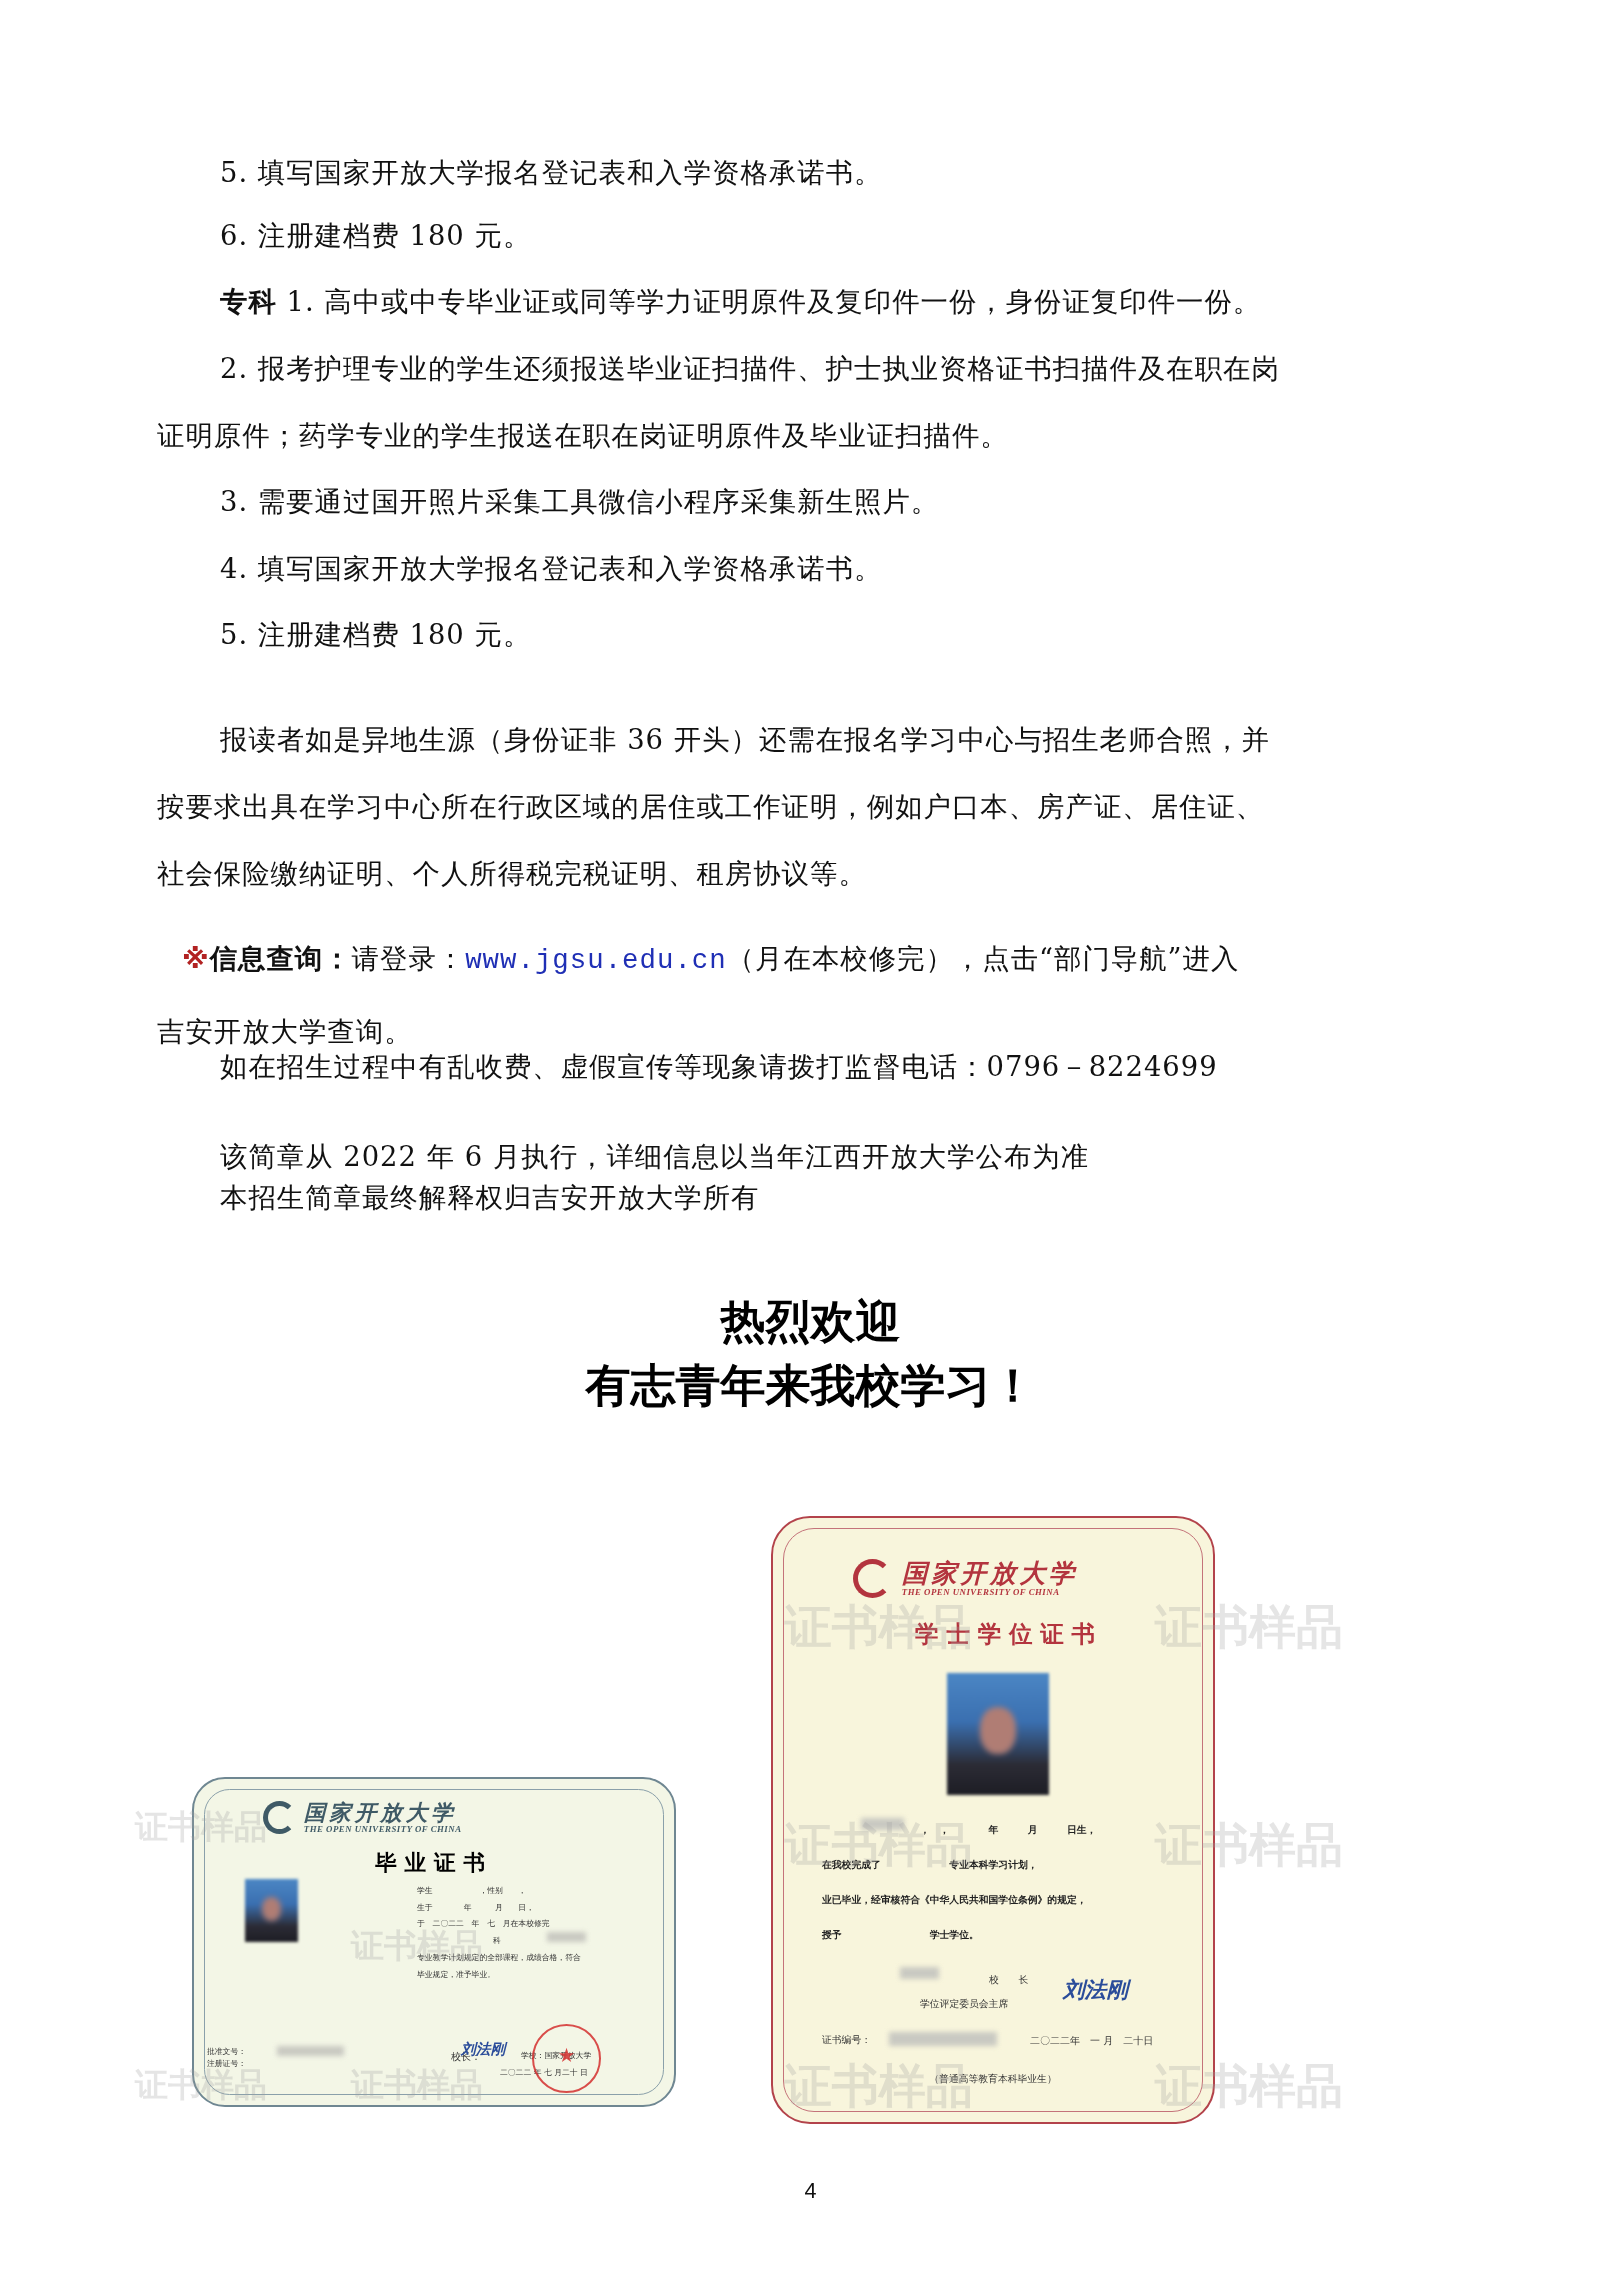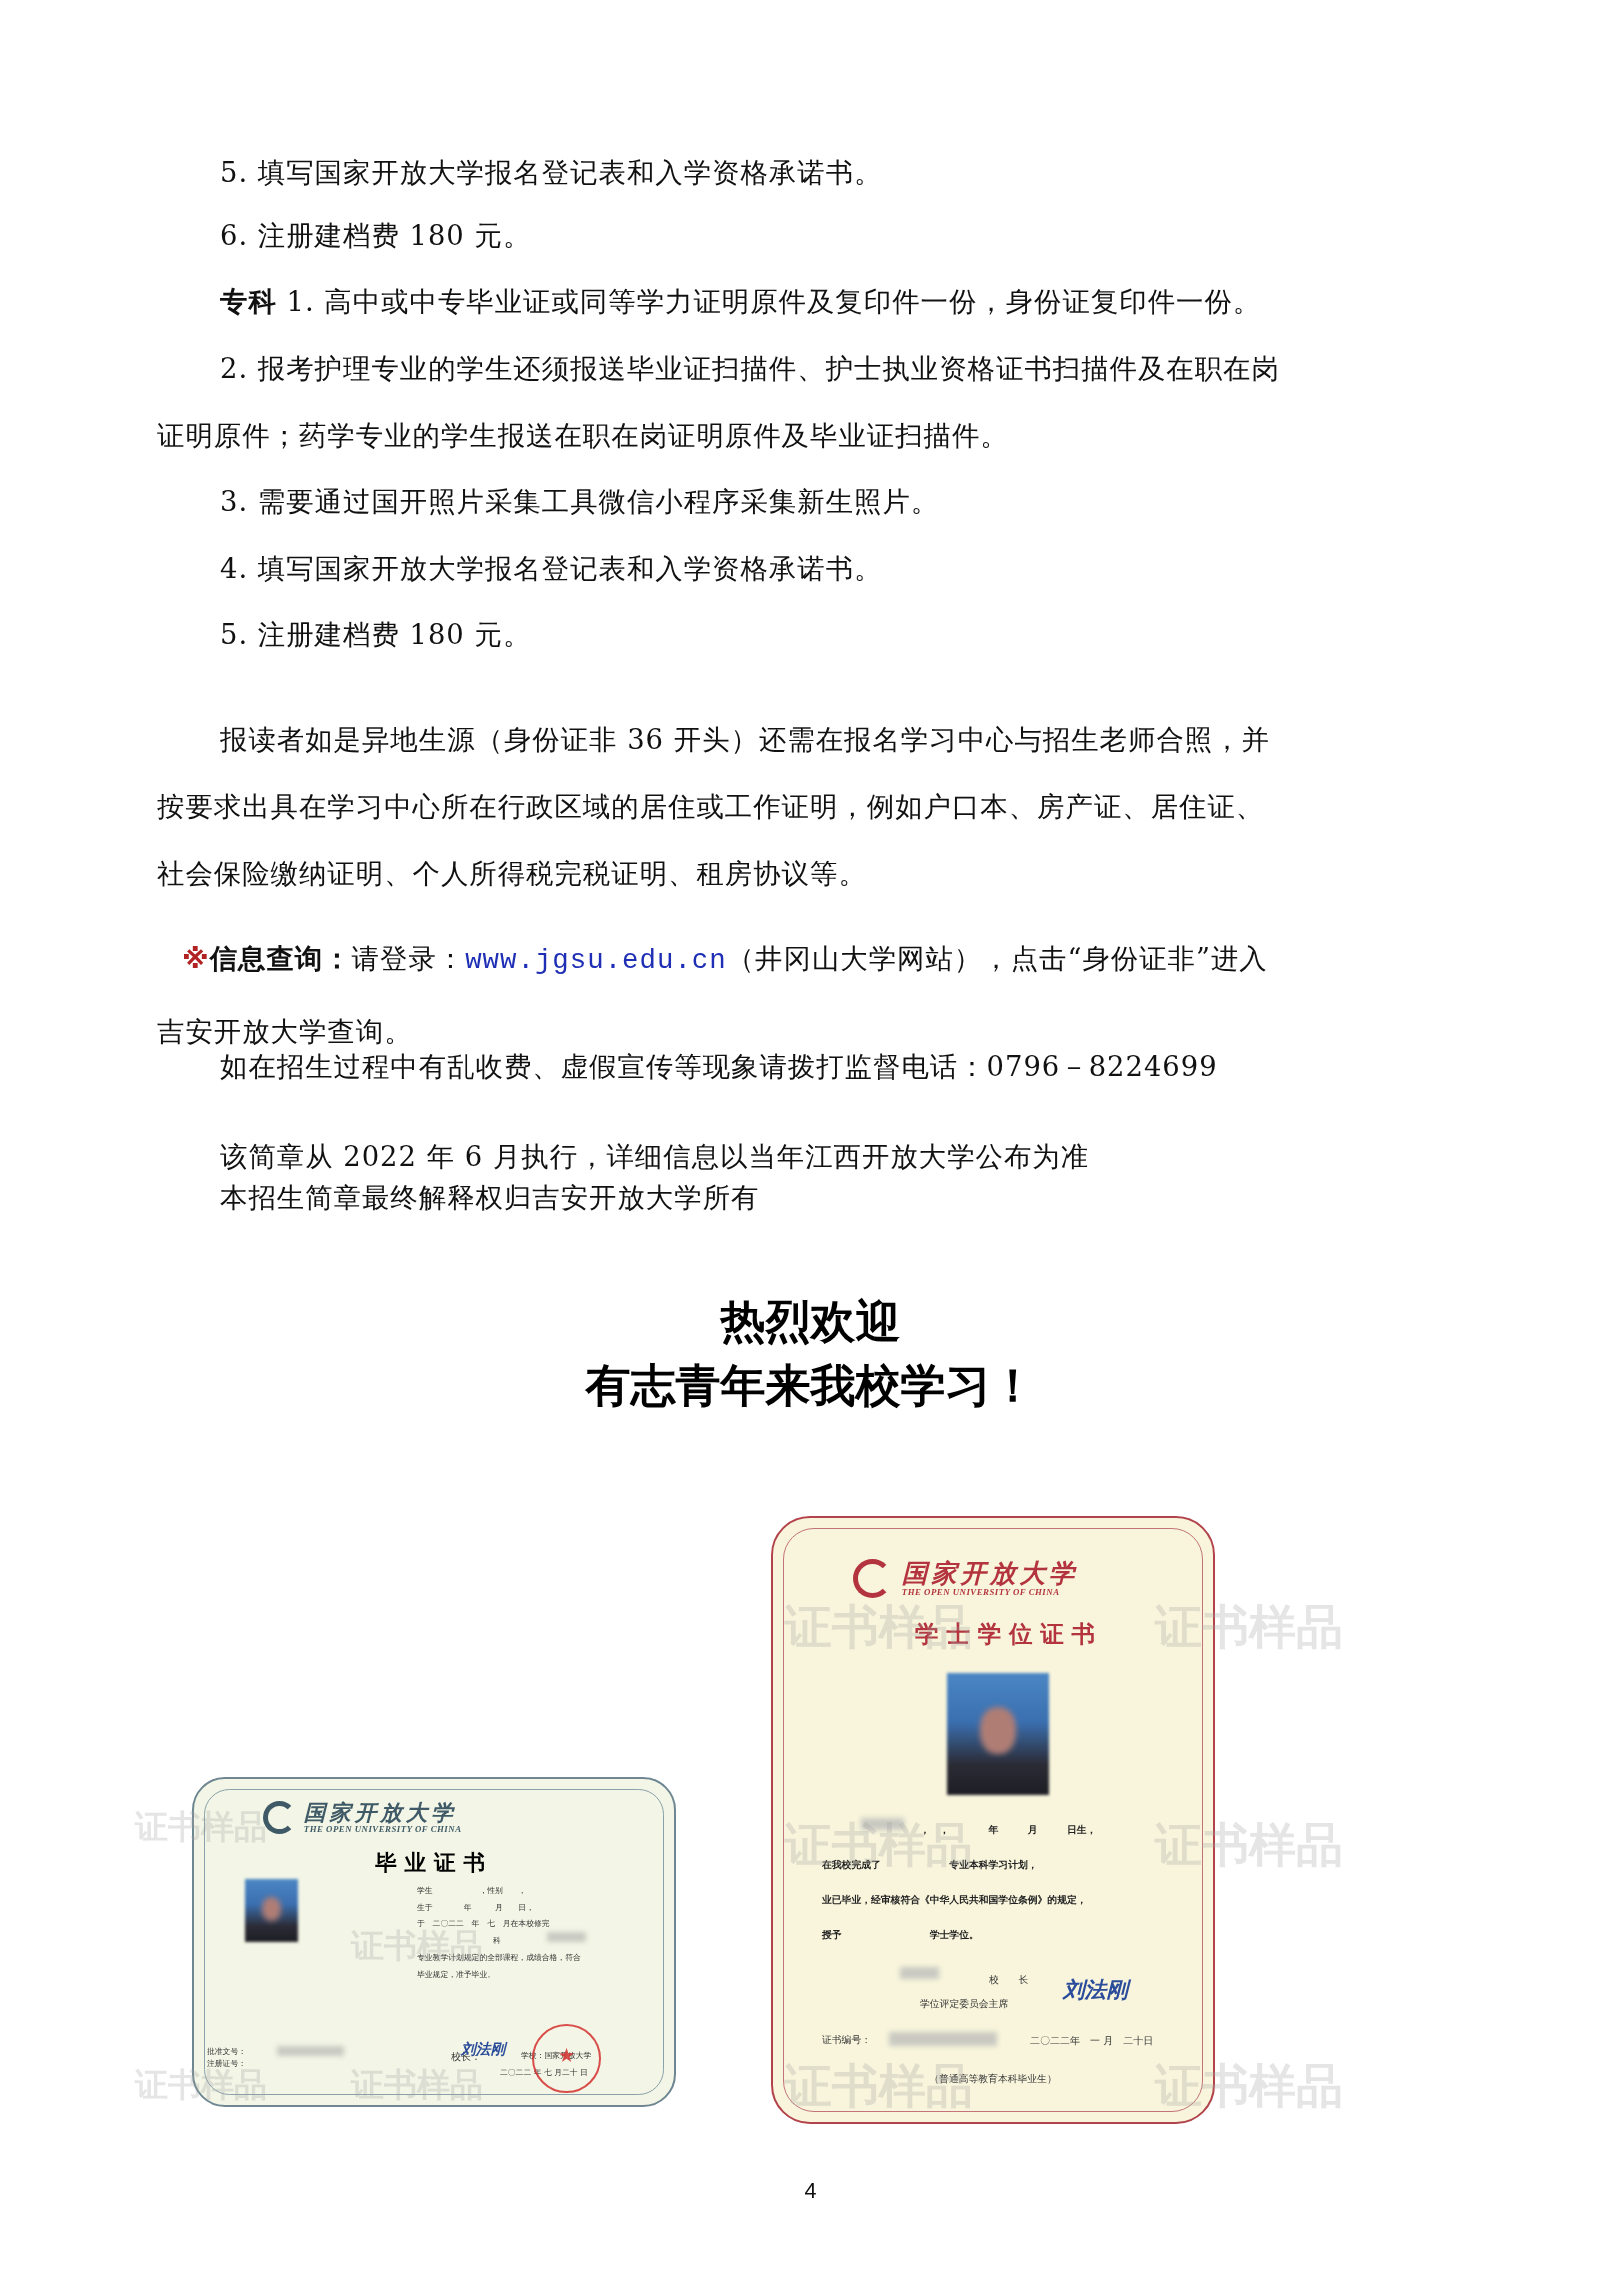--- a/index.html
+++ b/index.html
@@ -52,21 +52,21 @@
 <div class="line flush" style="top:418px;">证明原件；药学专业的学生报送在职在岗证明原件及毕业证扫描件。</div>
 <div class="line ind" style="top:484px;">3. 需要通过国开照片采集工具微信小程序采集新生照片。</div>
 <div class="line ind" style="top:551px;">4. 填写国家开放大学报名登记表和入学资格承诺书。</div>
 <div class="line ind" style="top:617px;">5. 注册建档费 180 元。</div>
 
 <div class="line ind" style="top:722px;">报读者如是异地生源（身份证非 36 开头）还需在报名学习中心与招生老师合照，并</div>
 <div class="line flush" style="top:789px;">按要求出具在学习中心所在行政区域的居住或工作证明，例如户口本、房产证、居住证、</div>
 <div class="line flush" style="top:856px;">社会保险缴纳证明、个人所得税完税证明、租房协议等。</div>
 
 <div class="line" style="left:182px; top:941px;">
-  <span class="mark bold">※</span><span class="bold">信息查询：</span><span>请登录：</span><a class="link">www.jgsu.edu.cn</a><span>（井冈山大学网站），点击“身份证非”进入</span>
+  <span class="mark bold">※</span><span class="bold">信息查询：</span><span>请登录：</span><a class="link">www.jgsu.edu.cn</a><span>（月在本校修完），点击“部门导航”进入</span>
 </div>
 <div class="line flush" style="top:985px;margin-top:29px;">吉安开放大学查询。</div>
 
 <div class="line ind" style="top:1049px;">如在招生过程中有乱收费、虚假宣传等现象请拨打监督电话：0796－8224699</div>
 
 <div class="line ind" style="top:1139px;">该简章从 2022 年 6 月执行，详细信息以当年江西开放大学公布为准</div>
 <div class="line ind" style="top:1180px;">本招生简章最终解释权归吉安开放大学所有</div>
 
 <div class="headline" style="top:1294px; font-size:45px; line-height:55px;">热烈欢迎</div>
 <div class="headline" style="top:1358px; font-size:45px; line-height:55px;">有志青年来我校学习！</div>

